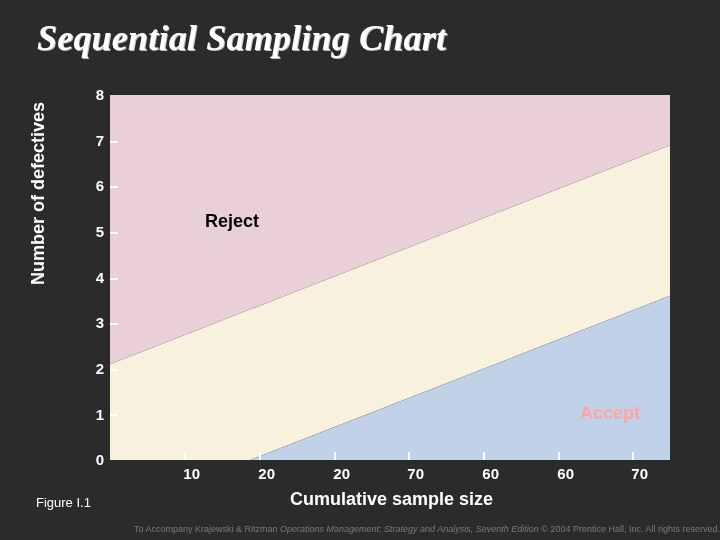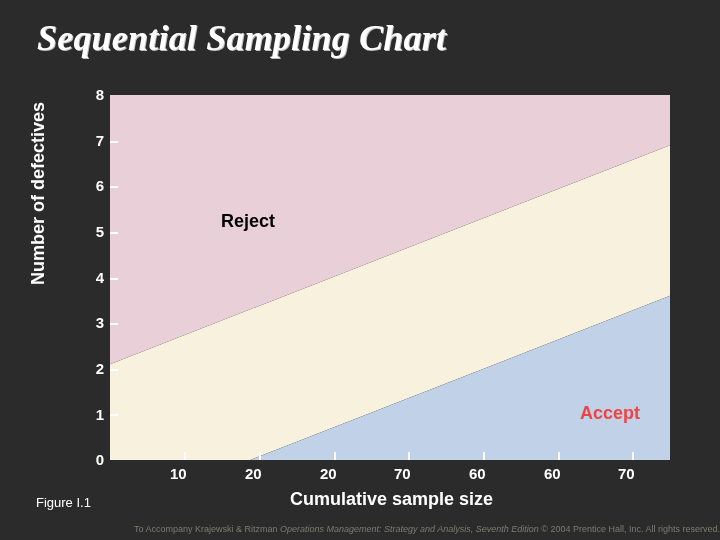--- a/index.html
+++ b/index.html
@@ -13,25 +13,25 @@
   .figlabel{position:absolute;left:36px;top:495px;color:#fff;font-size:13px}
   .yLabel{position:absolute;left:28px;top:285px;transform:rotate(-90deg);transform-origin:left top;color:#fff;font-weight:700;font-size:18px;white-space:nowrap}
   .xLabel{position:absolute;left:290px;top:489px;color:#fff;font-weight:700;font-size:18px}
   
   .plotWrap{position:absolute;left:110px;top:95px;width:560px;height:365px}
   .plot{position:absolute;left:0;top:0;width:560px;height:365px;background:#000}
   
   .ytick{position:absolute;left:-34px;width:28px;text-align:right;color:#fff;font-weight:700;font-size:15px}
   .ytickMark{position:absolute;left:0;width:8px;height:2px;background:#fff}
   
-  .xtick{position:absolute;top:370px;color:#fff;font-weight:700;font-size:15px;width:30px;text-align:left}
+  .xtick{position:absolute;top:370px;color:#fff;font-weight:700;font-size:15px;width:30px;text-align:right}
   .xtickMark{position:absolute;top:357px;width:2px;height:8px;background:#fff}
   
   .rlabel{position:absolute;color:#000;font-weight:700;font-size:18px}
-  .rlabelAccept{color:#ef4444}
+  .rlabelAccept{color:#fca5a5}
   
   svg.regions{position:absolute;left:0;top:0;width:560px;height:365px}
 </style>
 </head>
 <body>
 <div class="slide">
 
   <div class="title">
     <span class="t1">Sequential Sampling Chart</span>
     <span class="t2" style="position:absolute;left:0;top:0">Sequential Sampling Chart</span>
@@ -45,21 +45,21 @@
 
       <svg class="regions" viewBox="0 0 560 365" preserveAspectRatio="none">
 
         <polygon points="0,0 560,0 560,50.2 0,269.2" fill="#e9cfd8"></polygon>
 
         <polygon points="0,269.2 560,50.2 560,200.8 140.4,365 0,365" fill="#f7f1de"></polygon>
 
         <polygon points="140.4,365 560,200.8 560,365" fill="#c0d1e8"></polygon>
       </svg>
 
-      <div class="rlabel" style="left:111px;top:116px">Reject</div>
+      <div class="rlabel" style="left:95px;top:116px">Reject</div>
       <div class="rlabel rlabelAccept" style="left:470px;top:308px">Accept</div>
     </div>
 
     <div class="ytick" style="top:-9px">8</div>
     <div class="ytick" style="top:37px">7</div>
     <div class="ytickMark" style="top:45.6px"></div>
     <div class="ytick" style="top:82px">6</div>
     <div class="ytickMark" style="top:91.2px"></div>
     <div class="ytick" style="top:128px">5</div>
     <div class="ytickMark" style="top:136.9px"></div>

